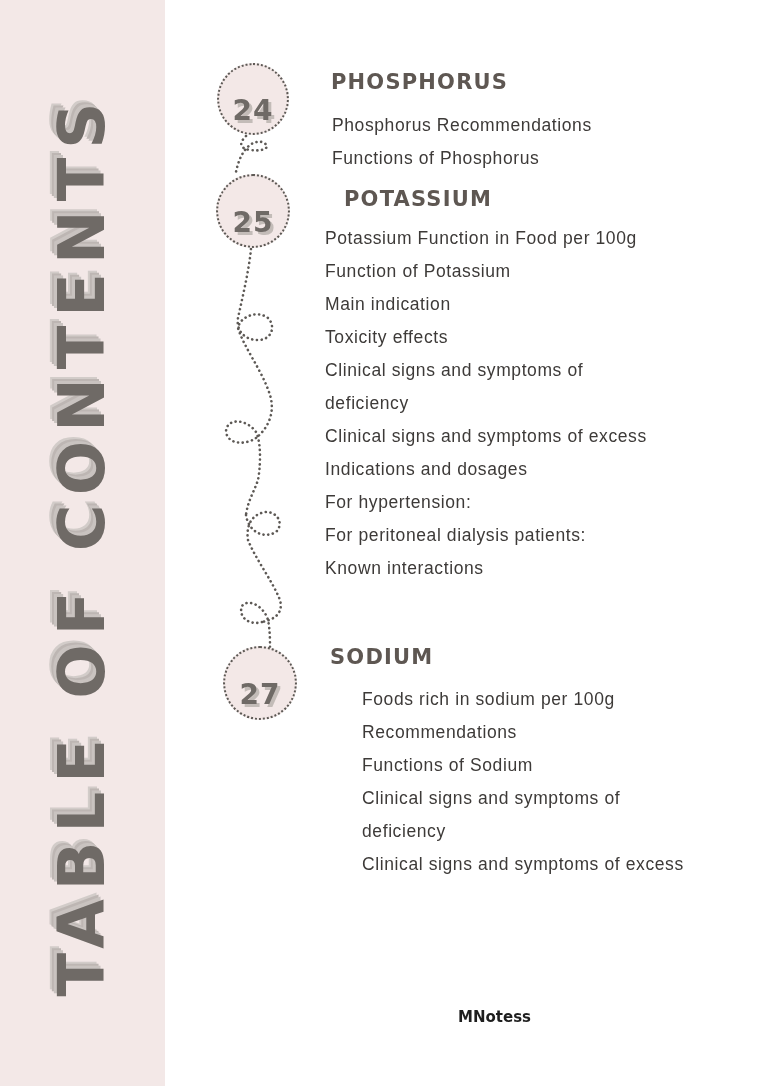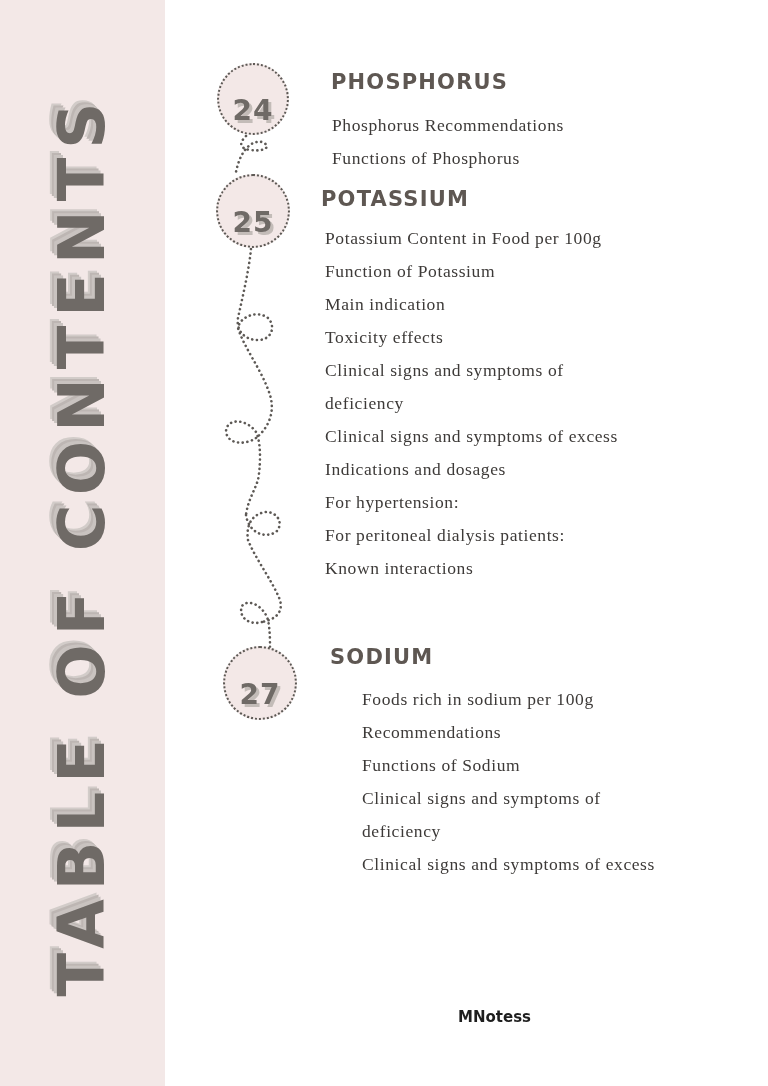--- a/index.html
+++ b/index.html
@@ -43,21 +43,21 @@
       margin-top: 22px;
     }
     .heading {
       position: absolute;
       font-family: "DejaVu Sans", sans-serif;
       font-weight: bold; font-size: 21px; letter-spacing: 1.2px;
       color: #5e5752;
     }
     .items { position: absolute; list-style: none; margin: 0; padding: 0; }
     .items li {
-      font-family: Liberation Serif, serif;
+      font-family: Liberation Sans, sans-serif;
       font-size: 17.5px; color: #3d3a38; line-height: 33px;
       letter-spacing: 0.6px; white-space: nowrap;
       font-weight: 300;
     }
     .brand {
       position: absolute; left: 458px; top: 1008px;
       font-family: "DejaVu Sans", sans-serif; font-weight: bold;
       font-size: 15px; color: #1e1e1e;
     }
   </style>
@@ -92,23 +92,23 @@
 <div class="badge" style="left:223px; top:646px; width:74px; height:74px;">
   <span>27</span>
 </div>
 
 <div class="heading" style="left:331px; top:70px;">PHOSPHORUS</div>
 <ul class="items" style="left:332px; top:109px;">
   <li>Phosphorus Recommendations</li>
   <li>Functions of Phosphorus</li>
 </ul>
 
-<div class="heading" style="left:321px; top:187px;">POTASSIUM</div>
+<div class="heading" style="left:344px; top:187px;">POTASSIUM</div>
 <ul class="items" style="left:325px; top:222px;">
-  <li>Potassium Content in Food per 100g</li>
+  <li>Potassium Function in Food per 100g</li>
   <li>Function of Potassium</li>
   <li>Main indication</li>
   <li>Toxicity effects</li>
   <li>Clinical signs and symptoms of</li>
   <li>deficiency</li>
   <li>Clinical signs and symptoms of excess</li>
   <li>Indications and dosages</li>
   <li>For hypertension:</li>
   <li>For peritoneal dialysis patients:</li>
   <li>Known interactions</li>

